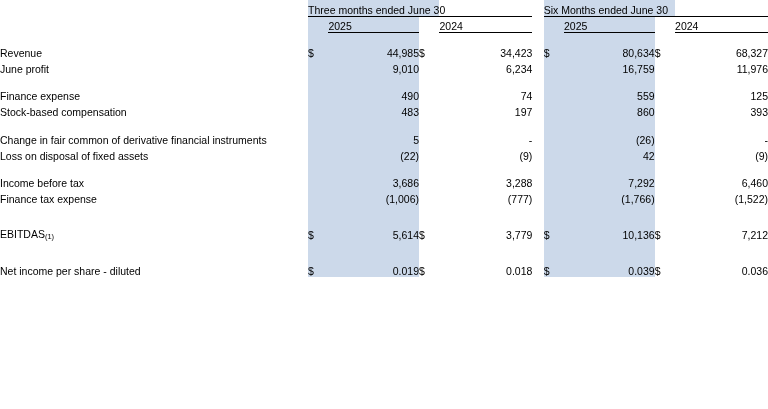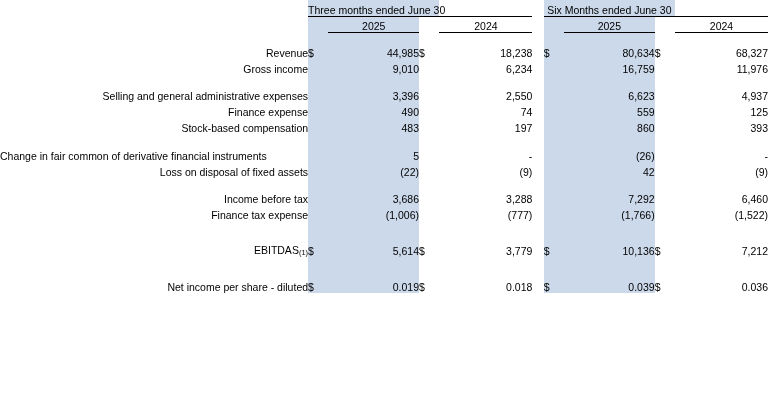--- a/index.html
+++ b/index.html
@@ -42,34 +42,34 @@
   col.c-gap     { width: 10px; }
   col.c-cur-c   { width: 18px; }
   col.c-val-c   { width: 80px; }
   col.c-cur-d   { width: 18px; }
   col.c-val-d   { width: 82px; }
 
   .shade { background: #ccd9ea; }
   .num { text-align: right; padding-right: 8px; }
   .cur { text-align: left; padding-left: 4px; }
   .bold { font-weight: bold; }
-  .lbl { text-align: right; padding-left: 4px; }
+  .lbl { text-align: left; padding-left: 4px; }
 
   tr.r { height: 16px; }
   tr.spacer { height: 11px; }
   tr.spacer-sm { height: 9px; }
 
   .hdr-group {
-    text-align: center;
+    text-align: left;
     font-weight: bold;
     font-size: 10.5px;
     padding-bottom: 2px;
   }
   .hdr-year {
-    text-align: center;
+    text-align: left;
     font-weight: bold;
     padding-right: 8px;
     padding-bottom: 2px;
   }
   .hdr-rule {
     border-bottom: 1px solid #000000;
   }
   .sup {
     font-size: 7.5px;
     vertical-align: baseline;
@@ -137,31 +137,31 @@
     <td class="shade"></td>
     <td></td>
     <td></td>
   </tr>
 
   <tr class="r">
     <td class="lbl">Revenue</td>
     <td class="cur shade bold">$</td>
     <td class="num shade bold">44,985</td>
     <td class="cur">$</td>
-    <td class="num">18,238</td>
+    <td class="num">34,423</td>
     <td></td>
     <td class="cur shade bold">$</td>
     <td class="num shade bold">80,634</td>
     <td class="cur">$</td>
     <td class="num">68,327</td>
   </tr>
 
 
   <tr class="r">
-    <td class="lbl">Gross income</td>
+    <td class="lbl">June profit</td>
     <td class="cur shade bold"></td>
     <td class="num shade bold">9,010</td>
     <td class="cur"></td>
     <td class="num">6,234</td>
     <td></td>
     <td class="cur shade bold"></td>
     <td class="num shade bold">16,759</td>
     <td class="cur"></td>
     <td class="num">11,976</td>
   </tr>
@@ -172,32 +172,20 @@
     <td class="shade"></td>
     <td></td>
     <td></td>
     <td></td>
     <td class="shade"></td>
     <td class="shade"></td>
     <td></td>
     <td></td>
   </tr>
 
-  <tr class="r">
-    <td class="lbl">Selling and general administrative expenses</td>
-    <td class="cur shade bold"></td>
-    <td class="num shade bold">3,396</td>
-    <td class="cur"></td>
-    <td class="num">2,550</td>
-    <td></td>
-    <td class="cur shade bold"></td>
-    <td class="num shade bold">6,623</td>
-    <td class="cur"></td>
-    <td class="num">4,937</td>
-  </tr>
 
 
 
   <tr class="r">
     <td class="lbl">Finance expense</td>
     <td class="cur shade bold"></td>
     <td class="num shade bold">490</td>
     <td class="cur"></td>
     <td class="num">74</td>
     <td></td>

